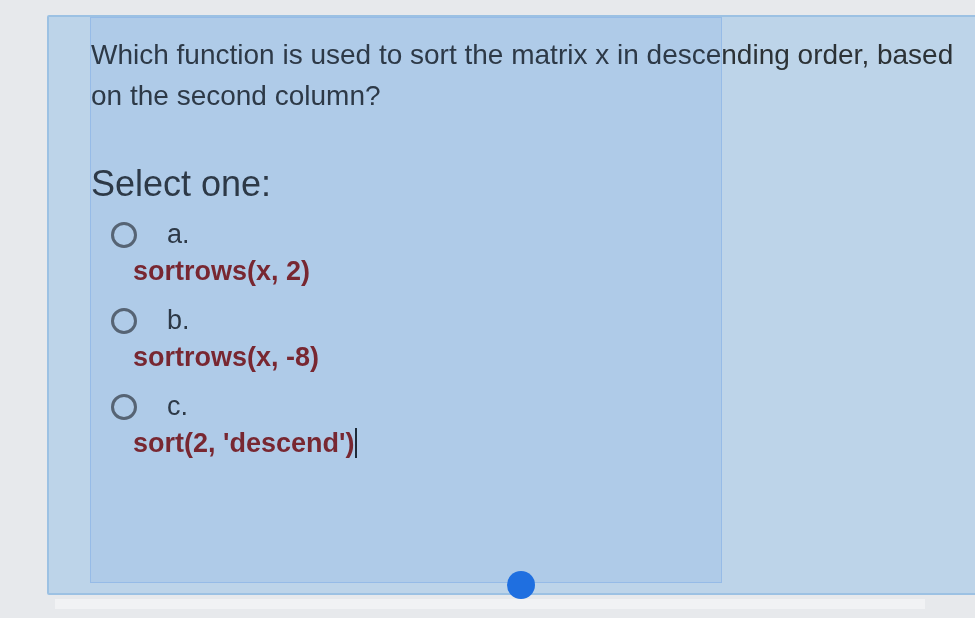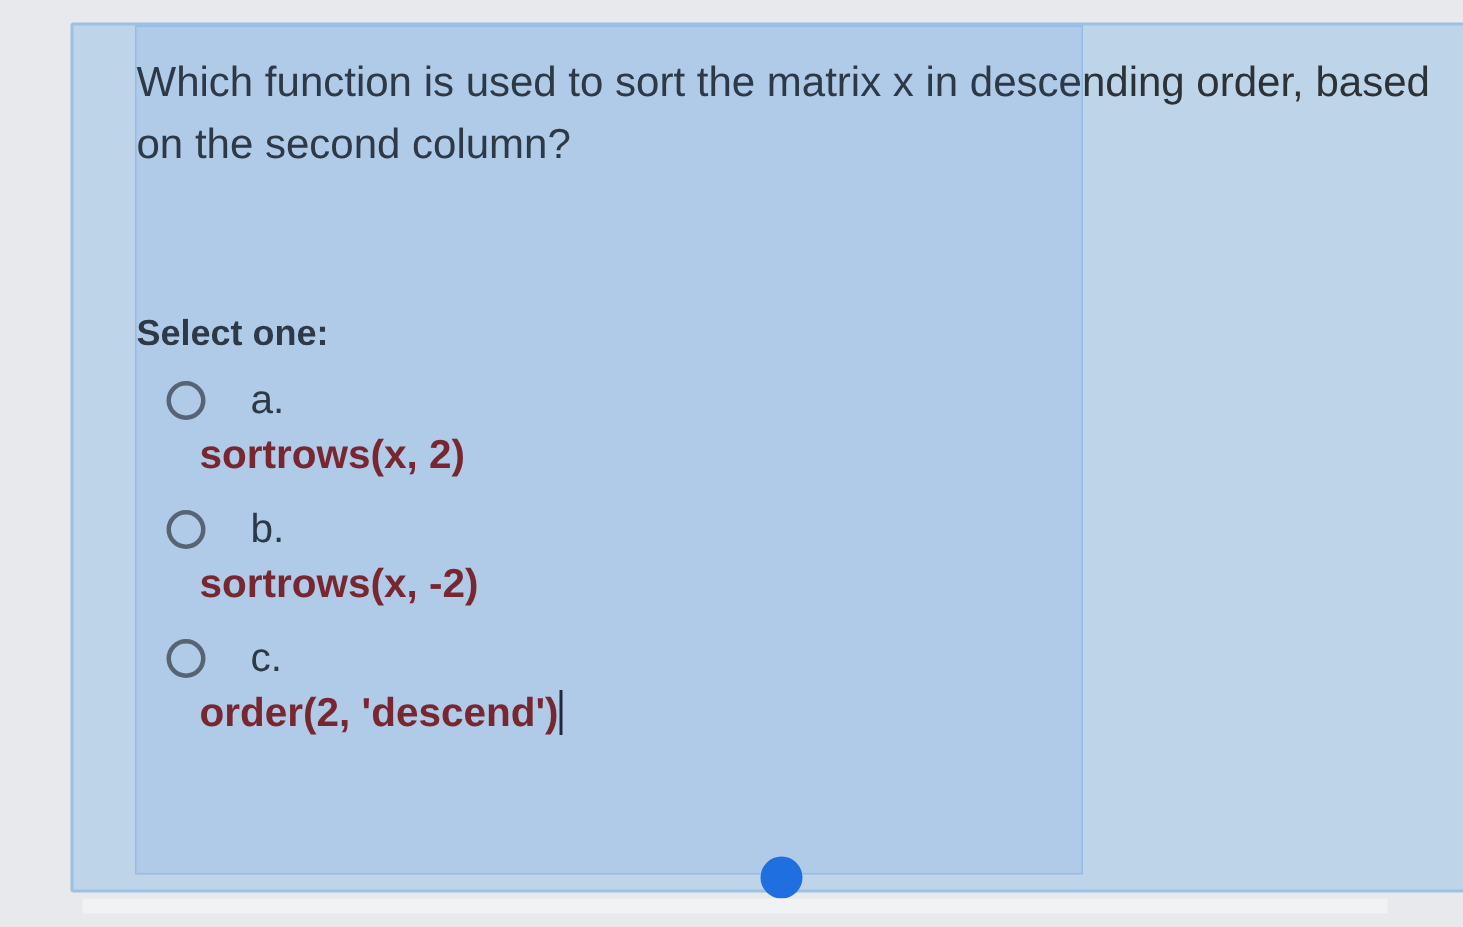--- a/index.html
+++ b/index.html
@@ -27,24 +27,24 @@
   }
 
   .question-text {
     color: #2c3236;
     font-size: 28px;
     line-height: 1.45;
     font-weight: 400;
   }
 
   .select-one {
-    margin-top: 93px;
+    margin-top: 47px;
     color: #2c3236;
-    font-size: 24px;
-    font-weight: 700;
+    font-size: 36px;
+    font-weight: 400;
   }
 
   .options {
     margin-top: 14px;
   }
 
   .option {
     margin-bottom: 18px;
   }
 
@@ -144,30 +144,30 @@
         <span class="opt-letter">a.</span>
       </label>
       <div class="opt-code">sortrows(x, 2)</div>
     </div>
 
     <div class="option">
       <label class="opt-row">
         <span class="radio-outer"></span>
         <span class="opt-letter">b.</span>
       </label>
-      <div class="opt-code">sortrows(x, -2)</div>
+      <div class="opt-code">sortrows(x, -8)</div>
     </div>
 
     <div class="option">
       <label class="opt-row">
         <span class="radio-outer"></span>
         <span class="opt-letter">c.</span>
       </label>
       <div class="opt-code">
-        <span>order(2, 'descend')</span><span class="caret"></span>
+        <span>sort(2, 'descend')</span><span class="caret"></span>
       </div>
     </div>
 
   </div>
 
   <div class="handle"></div>
 </div>
 
 <div class="bottom-strip"></div>
 

